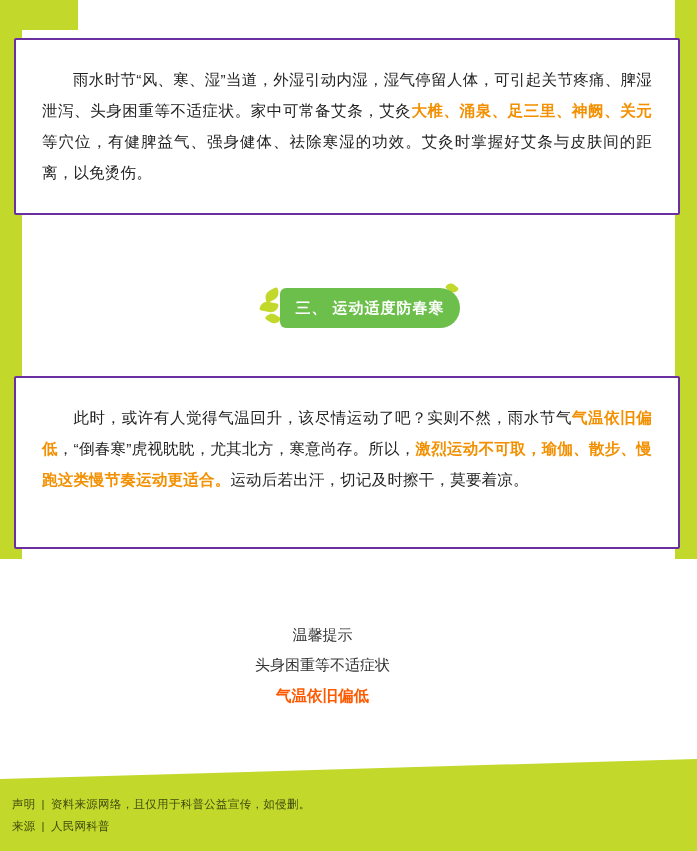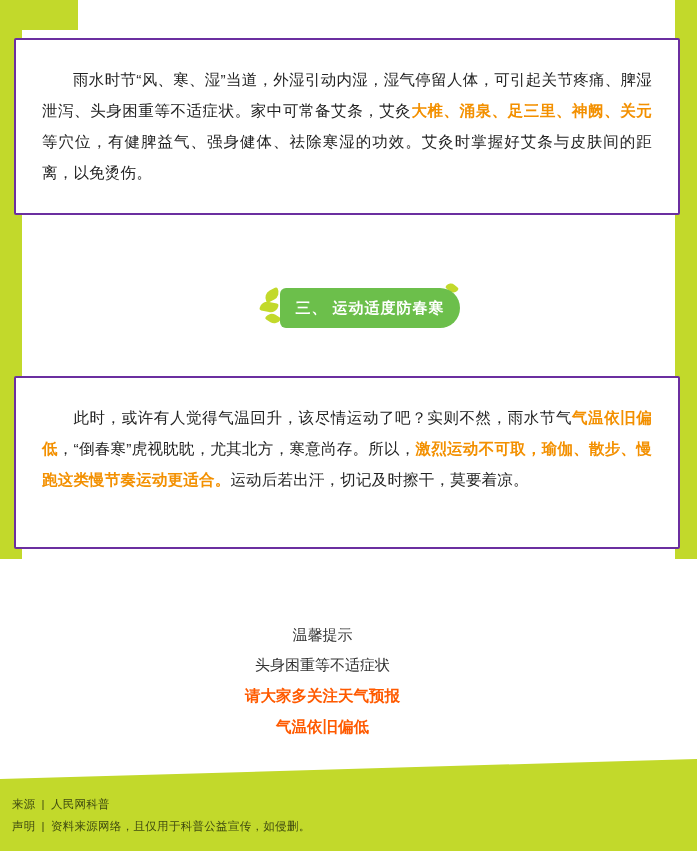--- a/index.html
+++ b/index.html
@@ -218,24 +218,23 @@
 
 <div class="card card-2">
   <div class="card-body">
     <span class="indent"></span><span>此时，或许有人觉得气温回升，该尽情运动了吧？实则不然，雨水节气</span><span class="hl-orange">气温依旧偏低</span><span>，“倒春寒”虎视眈眈，尤其北方，寒意尚存。所以，</span><span class="hl-orange">激烈运动不可取，瑜伽、散步、慢跑这类慢节奏运动更适合。</span><span>运动后若出汗，切记及时擦干，莫要着凉。</span>
   </div>
 </div>
 
 <div class="tips">
   <div class="tips-line">温馨提示</div>
   <div class="tips-line">头身困重等不适症状</div>
-  <div class="tips-em">请大家多关注天气预报</div>
   <div class="tips-em">气温依旧偏低</div>
 </div>
 
 <div class="footer">
   <div class="footer-row">
+    <span>声明</span><span class="footer-sep">|</span><span>资料来源网络，且仅用于科普公益宣传，如侵删。</span>
+  </div>
+  <div class="footer-row">
     <span>来源</span><span class="footer-sep">|</span><span>人民网科普</span>
   </div>
-  <div class="footer-row">
-    <span>声明</span><span class="footer-sep">|</span><span>资料来源网络，且仅用于科普公益宣传，如侵删。</span>
-  </div>
 </div>
 
 </body></html>

